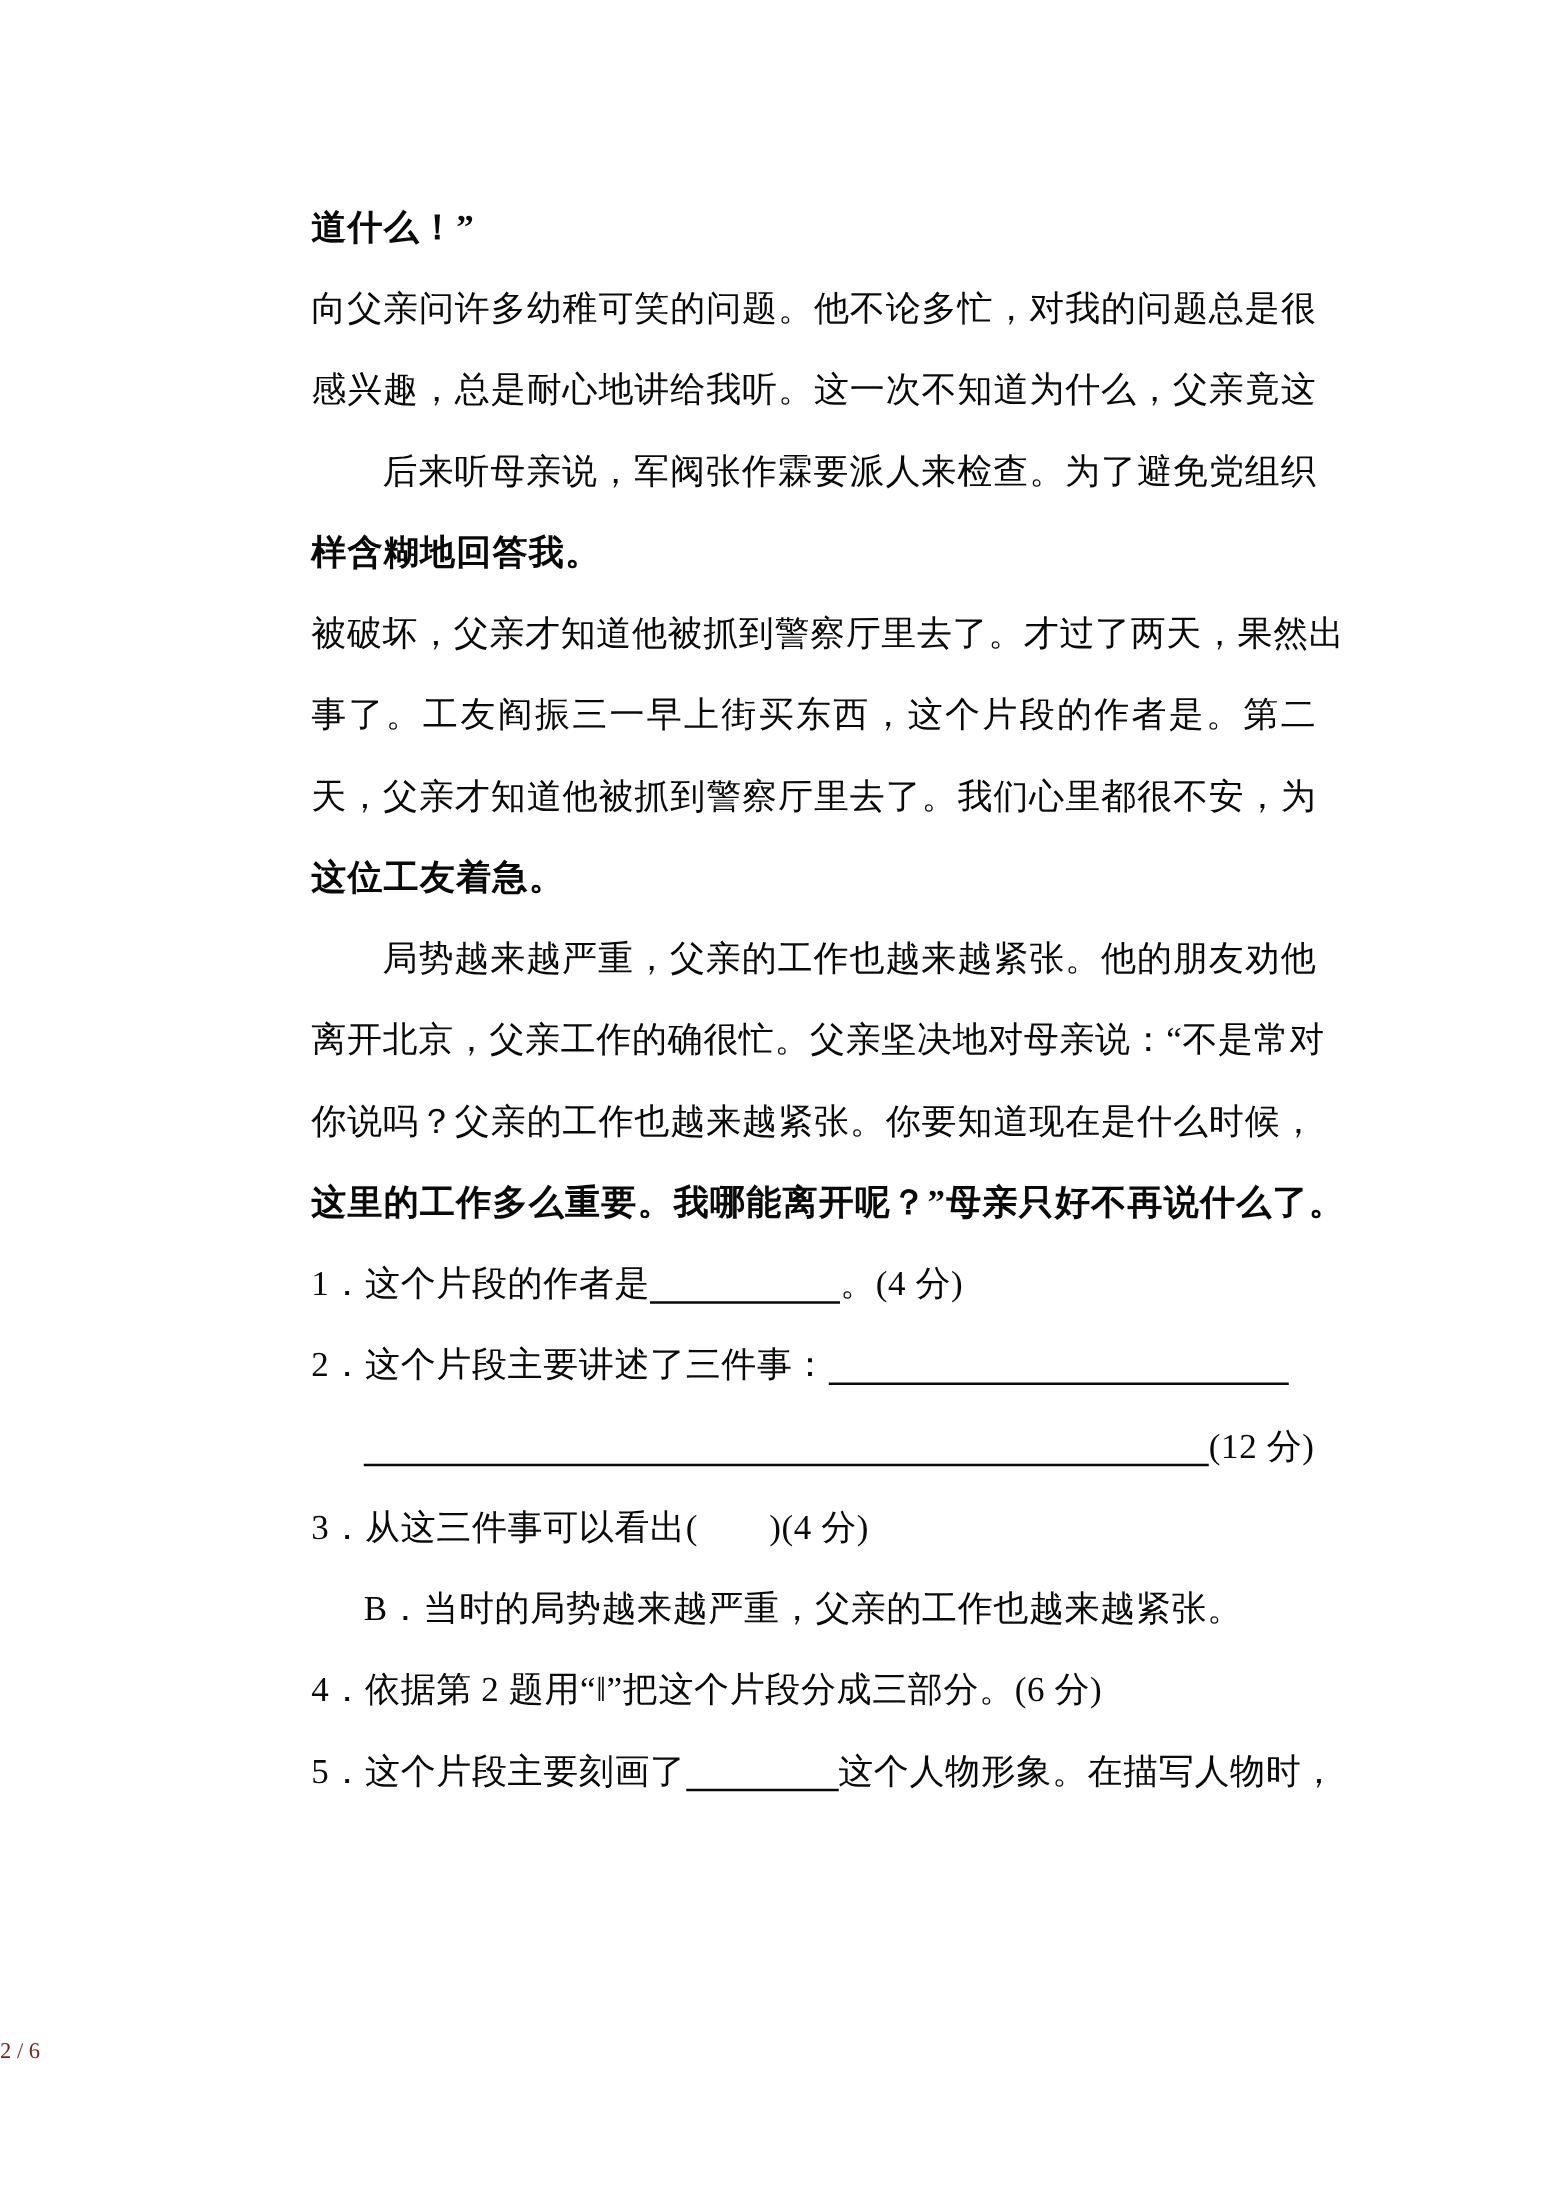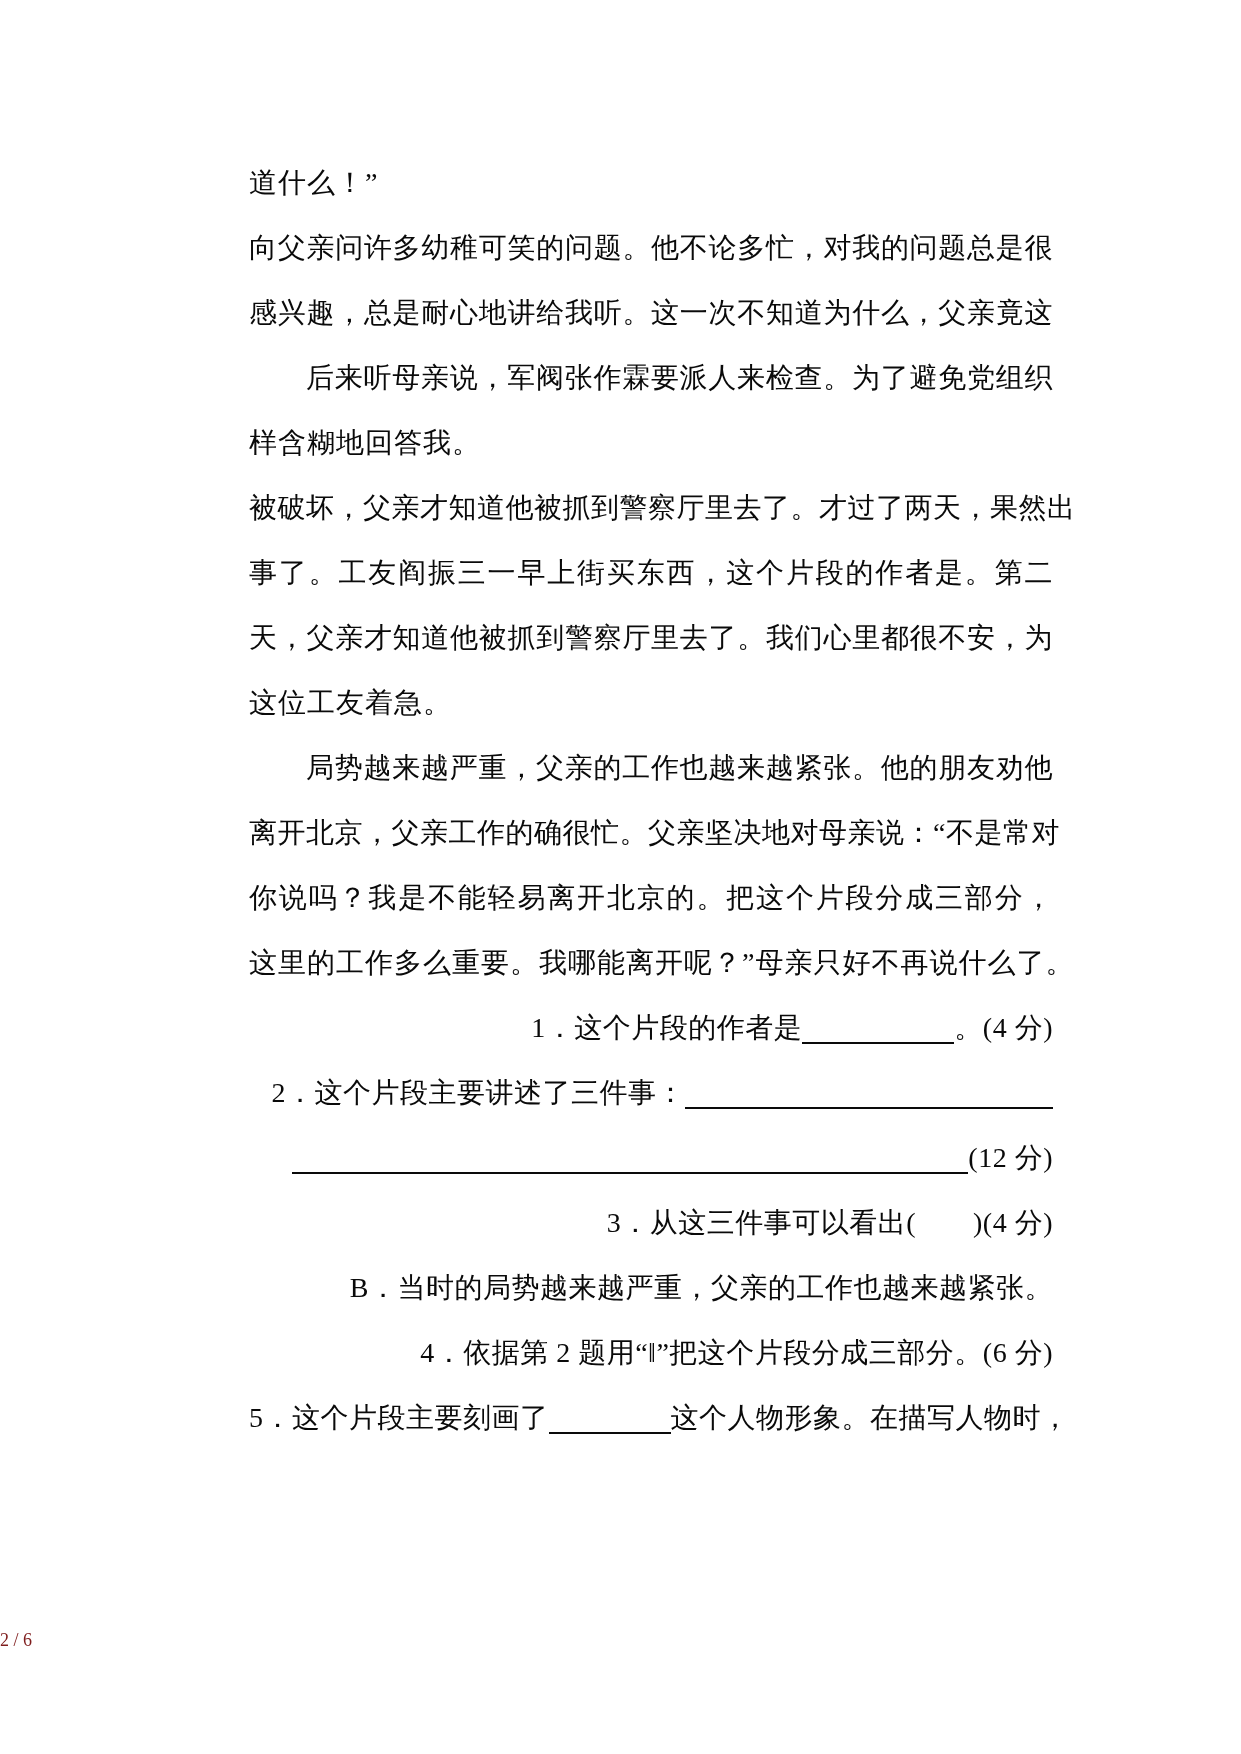--- a/index.html
+++ b/index.html
@@ -33,24 +33,25 @@
   .para {
     text-align: justify;
     text-align-last: justify;
     letter-spacing: 0.5px;
   }
   .para-first { text-indent: 57px; }
   .para-end {
     text-align: left;
     text-align-last: left;
     letter-spacing: 1px;
+    font-weight: bold;
   }
   
   .q {
-    text-align: right;
+    text-align: left;
     letter-spacing: 0.5px;
   }
   .q-cont, .option { padding-left: 42px; }
   
   .blank {
     display: inline-block;
     height: 34px;
     border-bottom: 2px solid #0a0a0a;
     vertical-align: -7px;
   }
@@ -76,21 +77,21 @@
       <div class="line para"><span>向父亲问许多幼稚可笑的问题。他不论多忙，对我的问题总是很</span></div>
       <div class="line para"><span>感兴趣，总是耐心地讲给我听。这一次不知道为什么，父亲竟这</span></div>
       <div class="line para para-first"><span>后来听母亲说，军阀张作霖要派人来检查。为了避免党组织</span></div>
       <div class="line para para-end"><span>样含糊地回答我。</span></div>
       <div class="line para"><span>被破坏，父亲才知道他被抓到警察厅里去了。才过了两天，果然出</span></div>
       <div class="line para"><span>事了。工友阎振三一早上街买东西，这个片段的作者是。第二</span></div>
       <div class="line para"><span>天，父亲才知道他被抓到警察厅里去了。我们心里都很不安，为</span></div>
       <div class="line para para-end"><span>这位工友着急。</span></div>
       <div class="line para para-first"><span>局势越来越严重，父亲的工作也越来越紧张。他的朋友劝他</span></div>
       <div class="line para"><span>离开北京，父亲工作的确很忙。父亲坚决地对母亲说：“不是常对</span></div>
-      <div class="line para"><span>你说吗？我是不能轻易离开北京的。把这个片段分成三部分，</span></div>
+      <div class="line para"><span>你说吗？父亲的工作也越来越紧张。你要知道现在是什么时候，</span></div>
       <div class="line para para-end"><span>这里的工作多么重要。我哪能离开呢？”母亲只好不再说什么了。</span></div>
       <div class="line q"><span>1．这个片段的作者是</span><span class="blank" style="width: 152px;"></span><span>。(4 分)</span></div>
       <div class="line q"><span>2．这个片段主要讲述了三件事：</span><span class="blank" style="width: 368px;"></span></div>
       <div class="line q q-cont"><span class="blank" style="width: 676px;"></span><span>(12 分)</span></div>
       <div class="line q"><span>3．从这三件事可以看出(　　)(4 分)</span></div>
       <div class="line q option"><span>B．当时的局势越来越严重，父亲的工作也越来越紧张。</span></div>
       <div class="line q"><span>4．依据第 2 题用“‖”把这个片段分成三部分。(6 分)</span></div>
       <div class="line q"><span>5．这个片段主要刻画了</span><span class="blank" style="width: 122px;"></span><span>这个人物形象。在描写人物时，</span></div>
     </div>
   <div class="footer">2 / 6</div>

